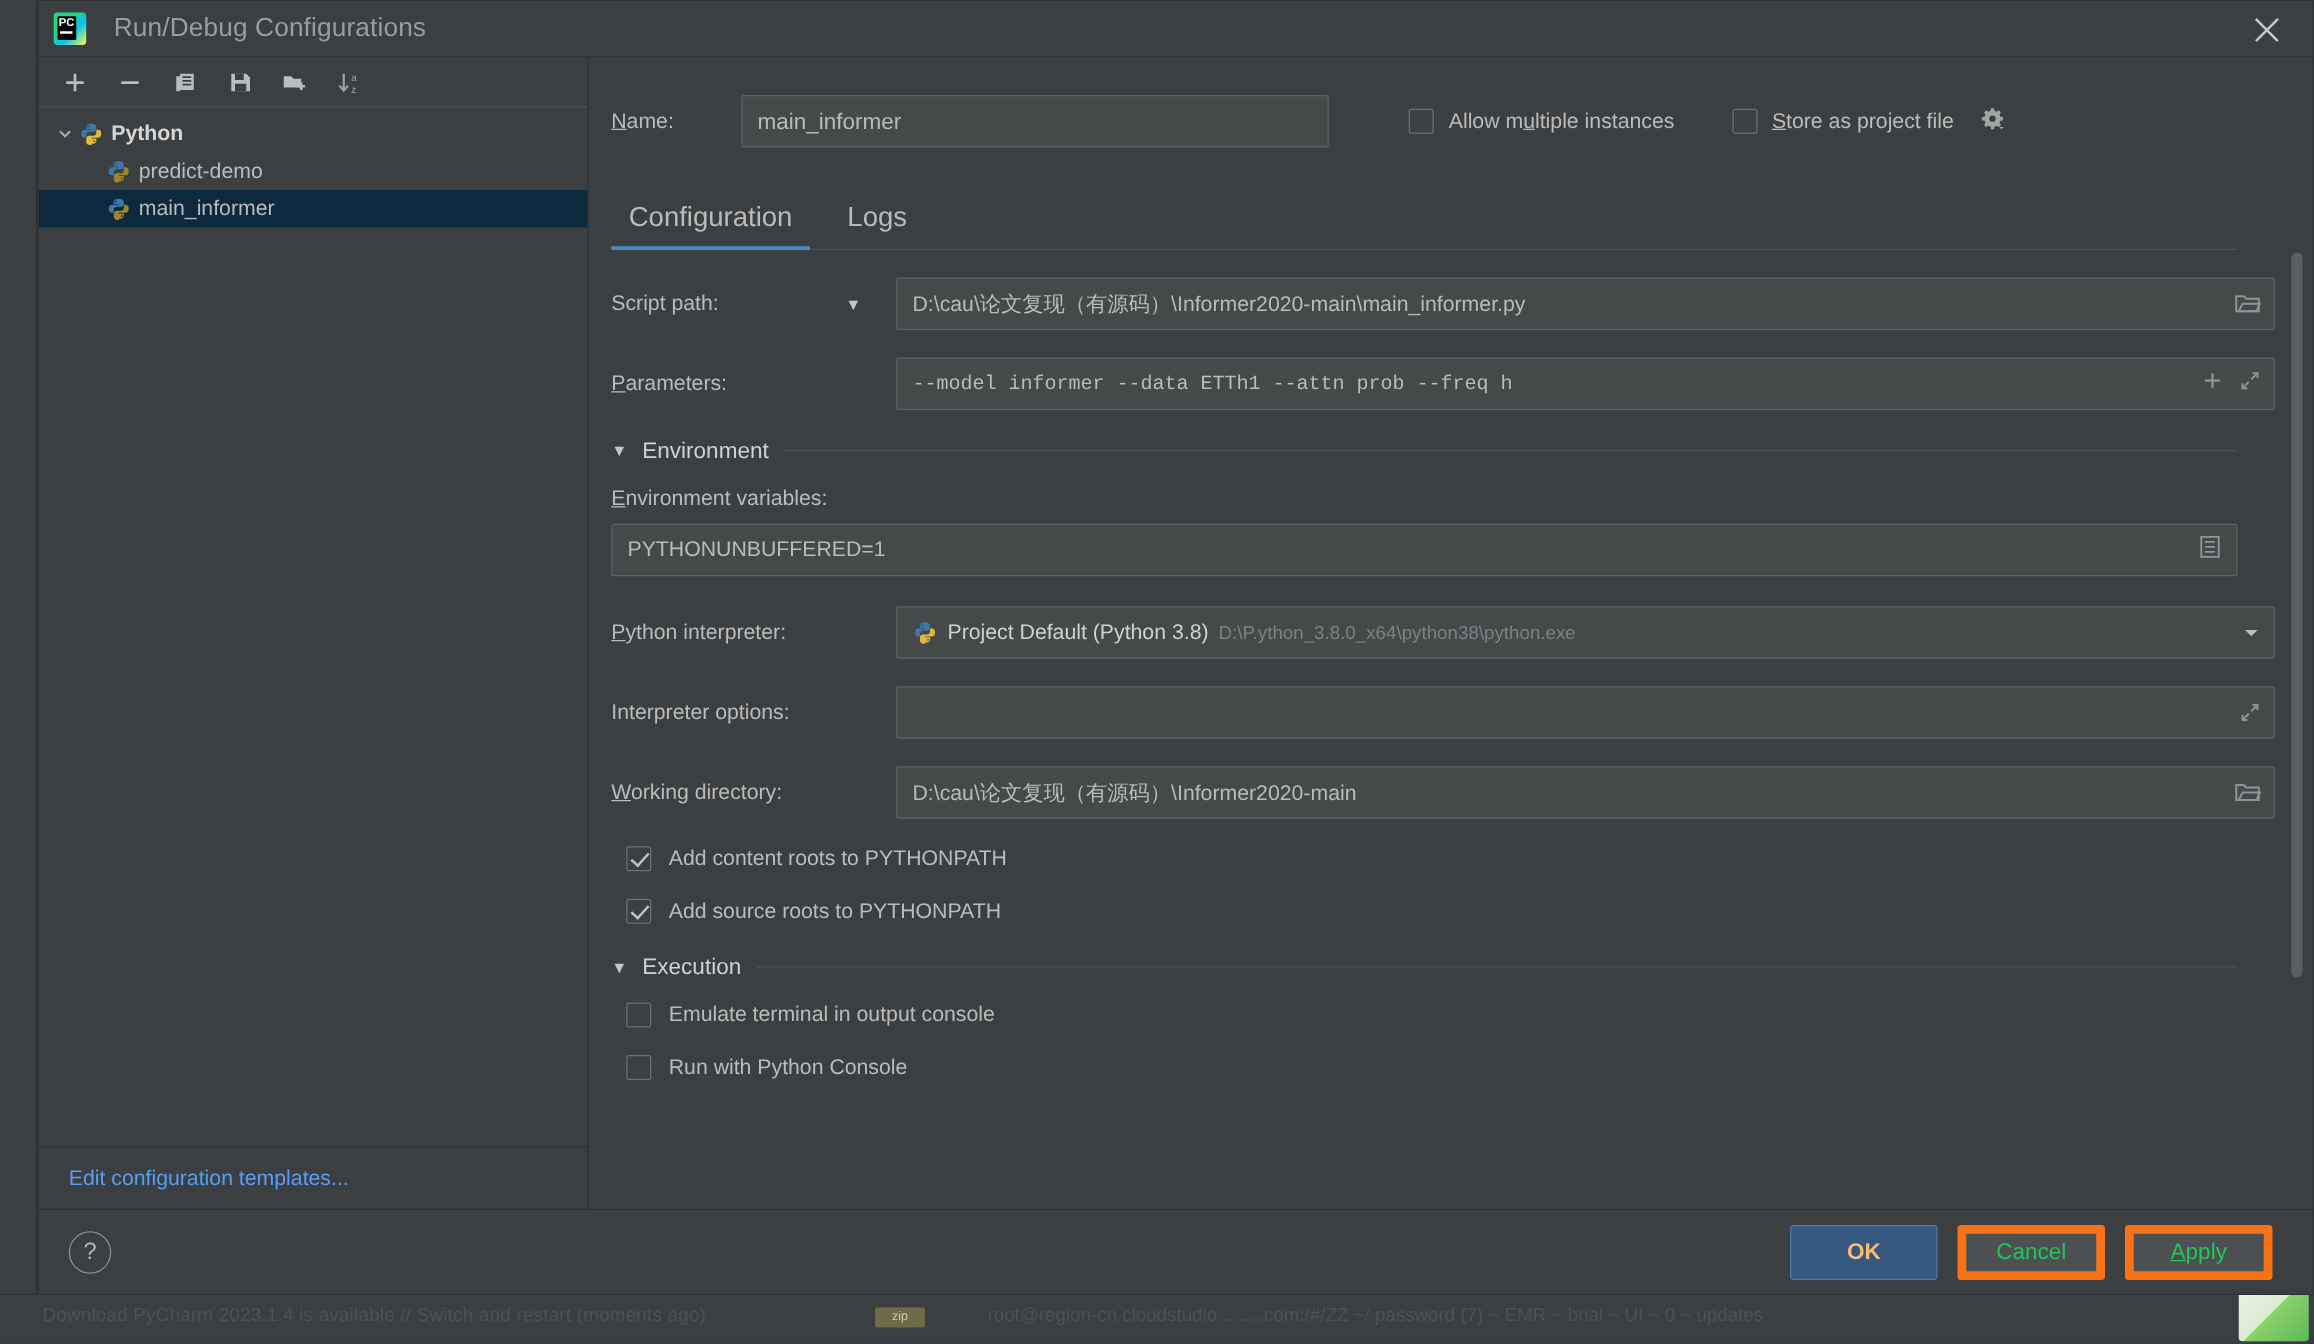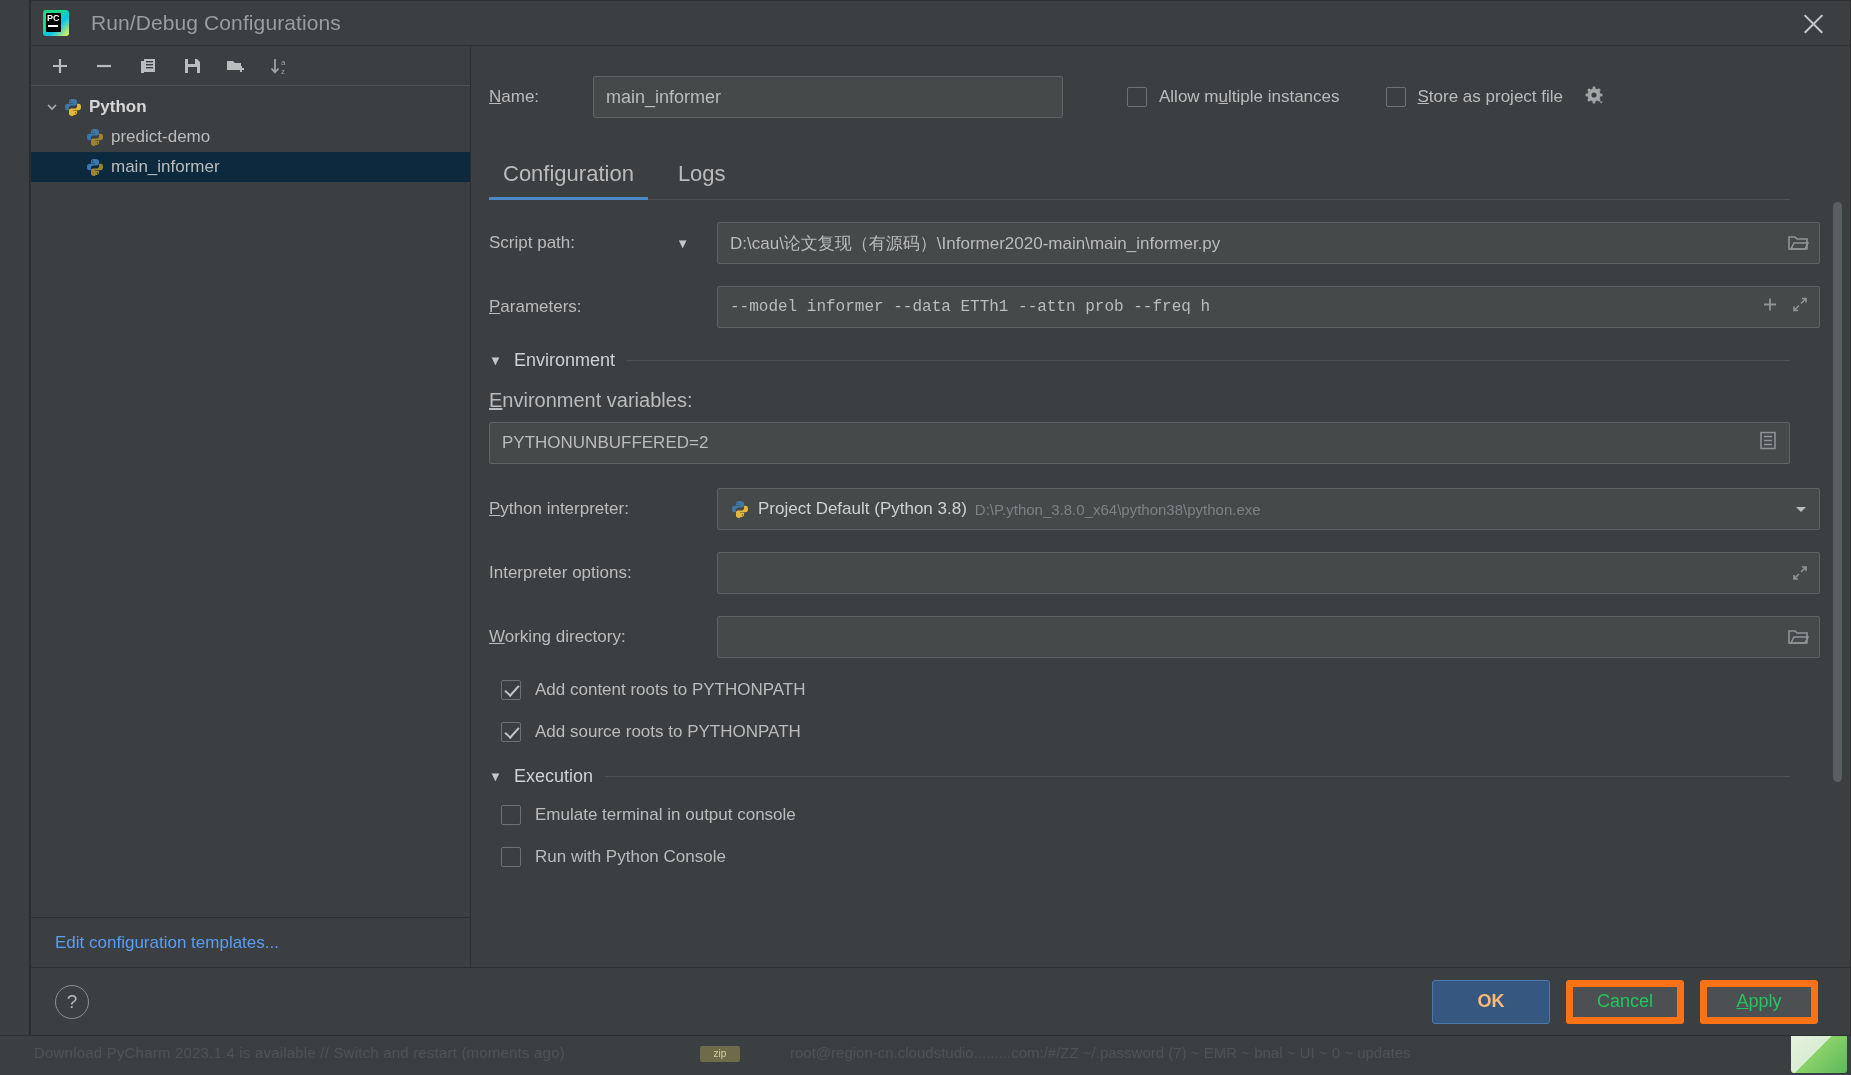--- a/index.html
+++ b/index.html
@@ -221,21 +221,21 @@
   .inp.empty { color: #6e7375; }
 
   .section-head {
     display: flex; align-items: center; gap: 12px;
     margin: 6px 0 18px 0;
   }
   .section-head .tri { color: #c4c7c8; font-size: 13px; }
   .section-head .stext { font-size: 18px; color: #cfd2d3; white-space: nowrap; }
   .section-head .sline { flex: 1 1 auto; height: 1px; background: #4e5254; margin-right: 30px; }
 
-  .env-label { font-size: 20px; color: #bbbbbb; margin-bottom: 10px; }
+  .env-label { font-size: 17px; color: #bbbbbb; margin-bottom: 10px; }
   .env-input {
     height: 42px; margin-right: 30px; background: #45494a;
     border: 1px solid #5e6364; border-radius: 2px; color: #bbbbbb;
     font-size: 17px; padding: 0 44px 0 12px; display: flex; align-items: center;
     position: relative; margin-bottom: 24px;
   }
   .interp-val { display: flex; align-items: center; gap: 8px; overflow: hidden; }
   .interp-main { font-size: 17px; color: #cfd2d3; white-space: nowrap; }
   .interp-path { font-size: 15px; color: #7d8183; white-space: nowrap; }
 
@@ -463,21 +463,21 @@
 
             <div class="section-head">
               <span class="tri">▼</span>
               <span class="stext">Environment</span>
               <span class="sline"></span>
             </div>
 
             <div>
               <div class="env-label"><span class="mn">E</span>nvironment variables:</div>
               <div class="env-input">
-                <span class="val">PYTHONUNBUFFERED=2</span>
+                <span class="val">PYTHONUNBUFFERED=1</span>
                 <span class="act" style="position:absolute;right:12px;top:50%;transform:translateY(-50%);">
                   <svg width="18" height="20" viewBox="0 0 18 20">
                       <rect x="2" y="2" width="14" height="16" fill="none" stroke="#8f9496" stroke-width="1.5"></rect>
                       <path d="M5 6h8M5 10h8M5 14h8" stroke="#8f9496" stroke-width="1.3"></path>
                     </svg>
                 </span>
               </div>
             </div>
 
             <div class="row">
@@ -509,20 +509,21 @@
                   <svg width="18" height="18" viewBox="0 0 18 18">
                       <path d="M11 3h4v4M15 3l-5 5M7 15H3v-4M3 15l5-5" stroke="#8f9496" stroke-width="1.6" fill="none"></path>
                     </svg>
                 </span>
               </div>
             </div>
 
             <div class="row">
               <div class="lbl"><span class="mn">W</span>orking directory:</div>
               <div class="inp">
+                <span class="val">D:\cau\论文复现（有源码）\Informer2020-main</span>
                 <span class="act">
                   <svg width="22" height="20" viewBox="0 0 22 20">
                       <path d="M2 4h6l2 2h10v10H2z" fill="none" stroke="#8f9496" stroke-width="1.6"></path>
                       <path d="M4 16l3-6h14l-3 6z" fill="none" stroke="#8f9496" stroke-width="1.6"></path>
                     </svg>
                 </span>
               </div>
             </div>
 
             <div class="check-line">

